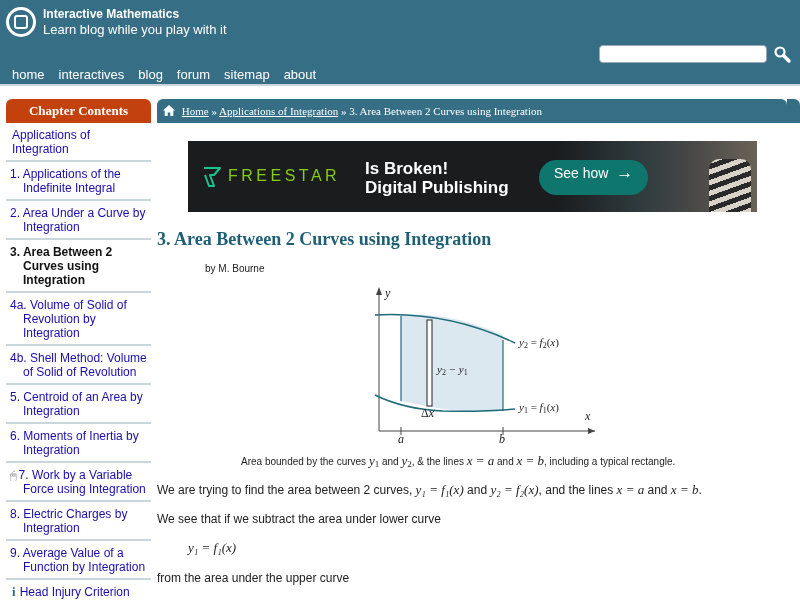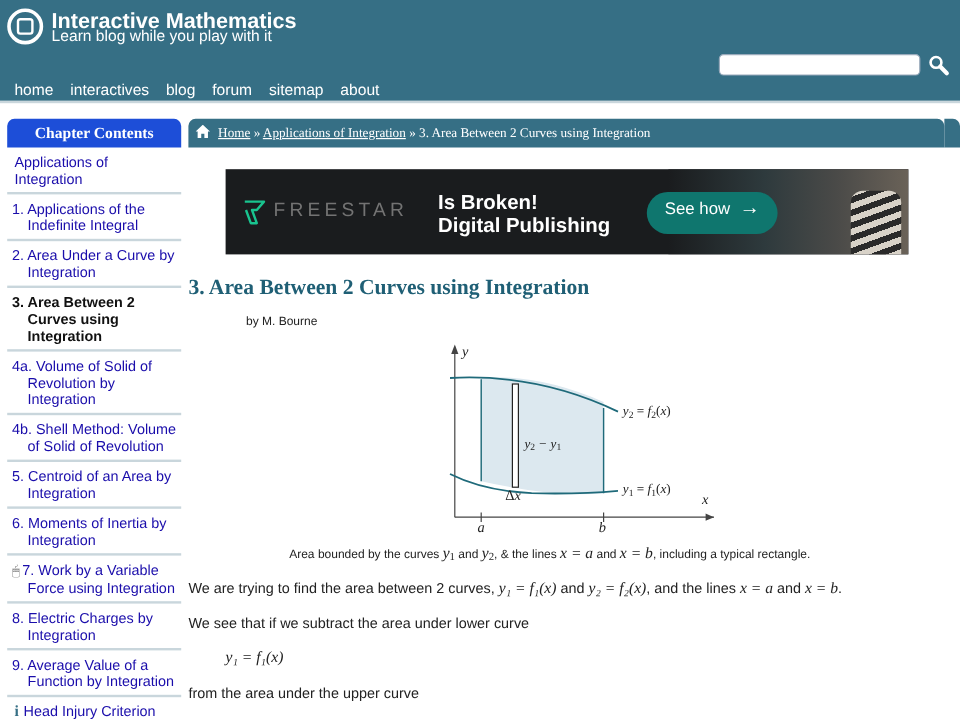--- a/index.html
+++ b/index.html
@@ -3,50 +3,50 @@
 <meta charset="utf-8">
 <style>
   * { box-sizing: border-box; margin: 0; padding: 0; }
   html, body { width: 800px; height: 600px; overflow: hidden; background: #ffffff; }
   body { font-family: "Liberation Sans", sans-serif; color: #222; position: relative; }
 
   
   .header { position: absolute; left: 0; top: 0; width: 800px; height: 84px; background: #366f85; }
   .logo { position: absolute; left: 6px; top: 7px; width: 30px; height: 30px; border: 3px solid #fff; border-radius: 50%; }
   .logo-inner { position: absolute; left: 5px; top: 5px; width: 14px; height: 14px; border: 2.5px solid #fff; border-radius: 3px; }
-  .site-title { position: absolute; left: 43px; top: 7px; color: #fff; font-size: 18px; font-weight: bold; }
+  .site-title { position: absolute; left: 43px; top: 7px; color: #fff; font-size: 12px; font-weight: bold; }
   .site-tagline { position: absolute; left: 43px; top: 22px; color: #fff; font-size: 13px; }
   .nav { position: absolute; left: 12px; top: 67px; display: flex; gap: 14px; }
   .nav a { color: #fff; font-size: 13px; text-decoration: none; cursor: pointer; }
   .search-box { position: absolute; left: 599px; top: 45px; width: 168px; height: 18px; background: #fff; border: 1px solid #9ab; border-radius: 4px; }
   .search-icon { position: absolute; left: 773px; top: 45px; width: 20px; height: 20px; }
   .header-bottom { position: absolute; left: 0; top: 84px; width: 800px; height: 2px; background: #c9d6dc; }
 
   
   .sidebar { position: absolute; left: 6px; top: 99px; width: 145px; }
-  .sidebar-head { height: 24px; background: #1d4ed8; border-radius: 6px 6px 0 0; color: #fff; font-family: "Liberation Serif", serif; font-weight: bold; font-size: 13px; text-align: center; line-height: 24px; }
+  .sidebar-head { height: 24px; background: #c2410c; border-radius: 6px 6px 0 0; color: #fff; font-family: "Liberation Serif", serif; font-weight: bold; font-size: 13px; text-align: center; line-height: 24px; }
   .side-list { list-style: none; }
   .side-item { border-bottom: 2px solid #c9d6dc; padding: 5px 2px 4px 4px; font-size: 12px; line-height: 14px; color: #1a0dab; cursor: pointer; }
   .side-item .txt { display: block; padding-left: 13px; text-indent: -13px; }
   .side-item.top .txt { padding-left: 2px; text-indent: 0; }
   .side-item.current { color: #111; font-weight: bold; }
   .side-item .ic { color: #555; font-size: 11px; margin-right: 2px; }
   .side-item .info { color: #366f85; font-family: "Liberation Serif", serif; font-weight: bold; font-size: 13px; margin-right: 4px; }
 
   
   .breadcrumb { position: absolute; left: 157px; top: 99px; width: 630px; height: 24px; background: #366f85; border-radius: 6px 6px 0 0; color: #fff; font-family: "Liberation Serif", serif; font-size: 11px; line-height: 24px; padding-left: 6px; }
   .breadcrumb a { color: #fff; text-decoration: underline; cursor: pointer; }
   .home-icon { display: inline-block; width: 12px; height: 11px; vertical-align: -1px; margin-right: 4px; }
 
   
   .ad { position: absolute; left: 188px; top: 141px; width: 569px; height: 71px; background: #1a1c1e; overflow: hidden; }
   .ad-photo { position: absolute; right: 0; top: 0; width: 200px; height: 71px; background: linear-gradient(90deg, #1a1c1e 0%, #2e3a3d 40%, #4a4a48 70%, #6a6258 100%); }
   .ad-stripes { position: absolute; right: 6px; top: 18px; width: 42px; height: 53px; background: repeating-linear-gradient(160deg, #d8d2c8 0 5px, #2a2a2a 5px 10px); border-radius: 10px 10px 0 0; }
   .ad-logo { position: absolute; left: 14px; top: 25px; width: 20px; height: 22px; }
-  .ad-brand { position: absolute; left: 40px; top: 26px; color: #737373; font-size: 16px; letter-spacing: 3.5px; }
+  .ad-brand { position: absolute; left: 40px; top: 26px; color: #84cc16; font-size: 16px; letter-spacing: 3.5px; }
   .ad-headline { position: absolute; left: 177px; top: 18px; color: #fff; font-size: 17px; font-weight: bold; line-height: 19px; }
   .ad-cta { position: absolute; left: 351px; top: 19px; width: 109px; height: 35px; background: #0f766e; border-radius: 18px; color: #fff; font-size: 14px; line-height: 25px; padding-left: 15px; cursor: pointer; }
 
   
   .page-title { position: absolute; left: 157px; top: 229px; color: #1f5f75; font-family: "Liberation Serif", serif; font-weight: bold; font-size: 18px; }
   .author { position: absolute; left: 157px; top: 263px; font-size: 10px; color: #222; margin-left: 48px; }
   .figure { position: absolute; left: 363px; top: 283px; width: 240px; height: 165px; }
   .caption { position: absolute; left: 241px; top: 453px; font-size: 10px; color: #222; }
   .para { position: absolute; left: 157px; font-size: 12px; color: #222; white-space: nowrap; }
   .m { font-family: "Liberation Serif", serif; font-style: italic; font-size: 13px; }

